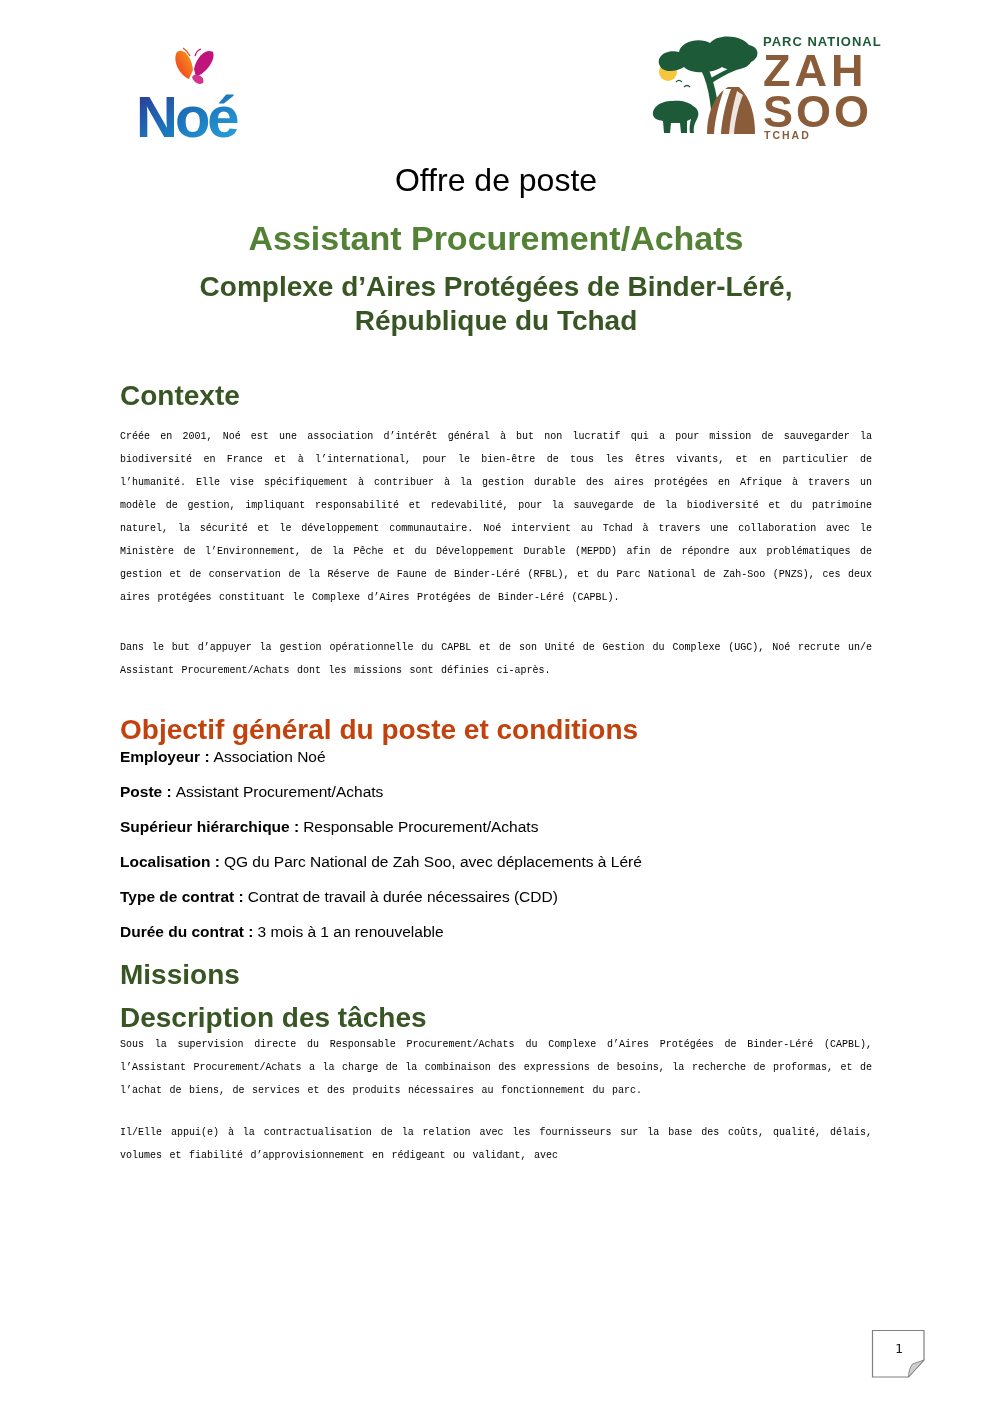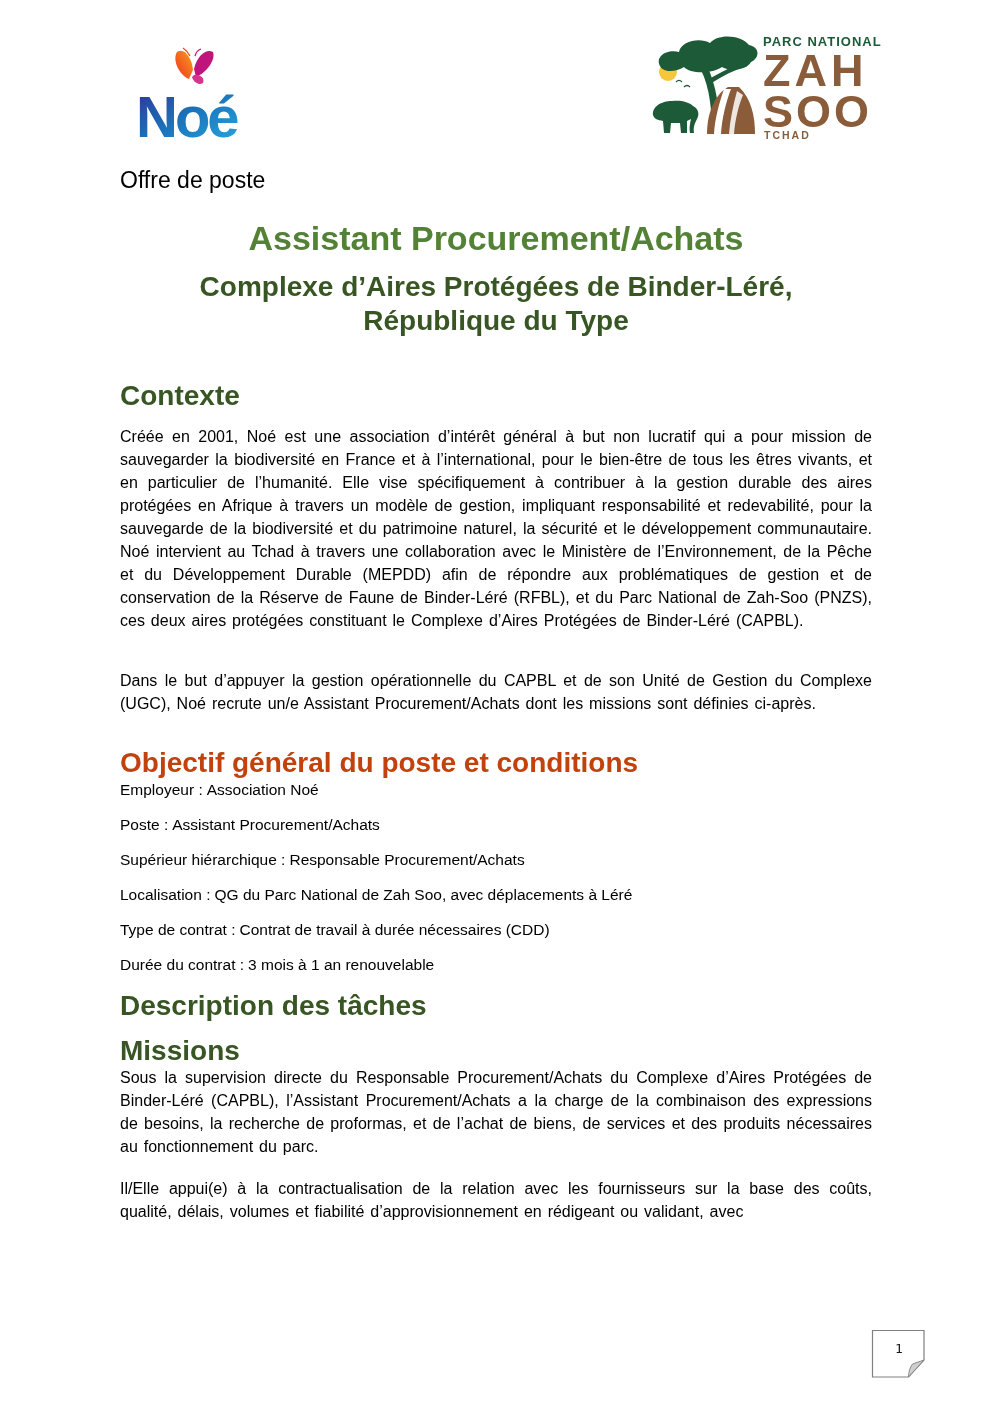--- a/index.html
+++ b/index.html
@@ -11,47 +11,47 @@
     color:#000;
     overflow:hidden;
   }
   
   .logo-noe{position:absolute;left:136px;top:47px;width:112px;height:100px;}
   .logo-zahsoo{position:absolute;left:650px;top:22px;width:232px;height:118px;}
   .logo-noe svg,.logo-zahsoo svg{width:100%;height:100%;display:block;}
   
   .content{position:absolute;left:120px;top:0;width:752px;}
   .doc-title{
-    margin:160px 0 0;
-    font-size:23px;font-weight:400;line-height:40px;color:#000;
+    margin:160px 0 0;text-align:center;
+    font-size:32px;font-weight:400;line-height:40px;color:#000;
   }
   .position-title{
     margin:18px 0 0;text-align:center;
     font-size:34px;font-weight:700;line-height:40px;
   }
   .subtitle{
     margin:12px 0 0;text-align:center;
     font-size:28px;font-weight:700;line-height:34px;
   }
   .h-section{font-size:28px;font-weight:700;line-height:27px;margin:0;}
   .h-contexte{margin-top:44px;}
   .h-objectif{margin-top:34px;}
   .h-description{margin-top:16px;}
   .h-missions{margin-top:18px;}
   .body-par{
-    font-size:16px;line-height:23px;text-align:justify;
-    word-spacing:1.5px;margin:0;
+    font-size:10px;line-height:23px;text-align:justify;
+    word-spacing:1.5px;margin:0;font-family:Liberation Mono, monospace;
   }
   .par1{margin-top:16px;}
-  .par2{margin-top:37px;}
+  .par2{margin-top:27px;}
   .par3{margin-top:2px;}
   .par4{margin-top:19px;}
   .details{margin-top:2px;}
   .detail-row{font-size:15.5px;line-height:23px;margin:0 0 12px;}
-  .detail-row .dlabel{font-weight:400;padding-right:4px;}
+  .detail-row .dlabel{font-weight:700;padding-right:4px;}
   
   .page-corner{position:absolute;left:871px;top:1329px;width:55px;height:50px;}
   .page-corner svg{width:100%;height:100%;display:block;}
 </style>
 </head>
 <body>
 
 <div class="page">
 
   <div class="logo-noe">
@@ -107,21 +107,21 @@
   </div>
 
   <div class="content">
 
     <h1 class="doc-title">Offre de poste</h1>
 
     <h2 class="position-title" style="color:#538135;">Assistant Procurement/Achats</h2>
 
     <h3 class="subtitle" style="color:#385623;">
       <span>Complexe d’Aires Protégées de Binder-Léré,</span><br>
-      <span>République du Type</span>
+      <span>République du Tchad</span>
     </h3>
 
     <h4 class="h-section h-contexte" style="color:#375623;">Contexte</h4>
 
     <p class="body-par par1">Créée en 2001, Noé est une association d’intérêt général à but non lucratif qui a pour mission de sauvegarder la biodiversité en France et à l’international, pour le bien-être de tous les êtres vivants, et en particulier de l’humanité. Elle vise spécifiquement à contribuer à la gestion durable des aires protégées en Afrique à travers un modèle de gestion, impliquant responsabilité et redevabilité, pour la sauvegarde de la biodiversité et du patrimoine naturel, la sécurité et le développement communautaire. Noé intervient au Tchad à travers une collaboration avec le Ministère de l’Environnement, de la Pêche et du Développement Durable (MEPDD) afin de répondre aux problématiques de gestion et de conservation de la Réserve de Faune de Binder-Léré (RFBL), et du Parc National de Zah-Soo (PNZS), ces deux aires protégées constituant le Complexe d’Aires Protégées de Binder-Léré (CAPBL).</p>
 
     <p class="body-par par2">Dans le but d’appuyer la gestion opérationnelle du CAPBL et de son Unité de Gestion du Complexe (UGC), Noé recrute un/e Assistant Procurement/Achats dont les missions sont définies ci-après.</p>
 
     <h4 class="h-section h-objectif" style="color:#c2410c;">Objectif général du poste et conditions</h4>
 
@@ -139,23 +139,23 @@
         <span class="dlabel">Localisation :</span><span>QG du Parc National de Zah Soo, avec déplacements à Léré</span>
       </p>
       <p class="detail-row">
         <span class="dlabel">Type de contrat :</span><span>Contrat de travail à durée nécessaires (CDD)</span>
       </p>
       <p class="detail-row">
         <span class="dlabel">Durée du contrat :</span><span>3 mois à 1 an renouvelable</span>
       </p>
     </div>
 
+    <h4 class="h-section h-missions" style="color:#375623;">Missions</h4>
+
     <h4 class="h-section h-description" style="color:#375623;">Description des tâches</h4>
-
-    <h4 class="h-section h-missions" style="color:#375623;">Missions</h4>
 
     <p class="body-par par3">Sous la supervision directe du Responsable Procurement/Achats du Complexe d’Aires Protégées de Binder-Léré (CAPBL), l’Assistant Procurement/Achats a la charge de la combinaison des expressions de besoins, la recherche de proformas, et de l’achat de biens, de services et des produits nécessaires au fonctionnement du parc.</p>
 
     <p class="body-par par4">Il/Elle appui(e) à la contractualisation de la relation avec les fournisseurs sur la base des coûts, qualité, délais, volumes et fiabilité d’approvisionnement en rédigeant ou validant, avec</p>
 
   </div>
 
   <div class="page-corner">
     <svg viewBox="0 0 55 50">
       <path d="M1.5,1.5 H53 V31 L37.5,48 H1.5 Z" fill="#ffffff" stroke="#808080" stroke-width="1.2"></path>

